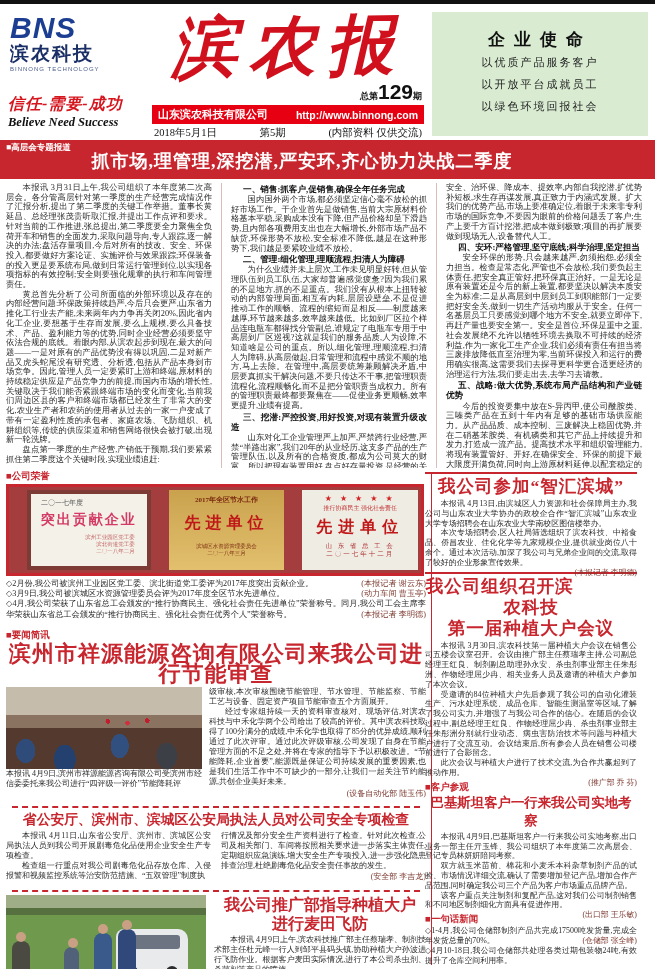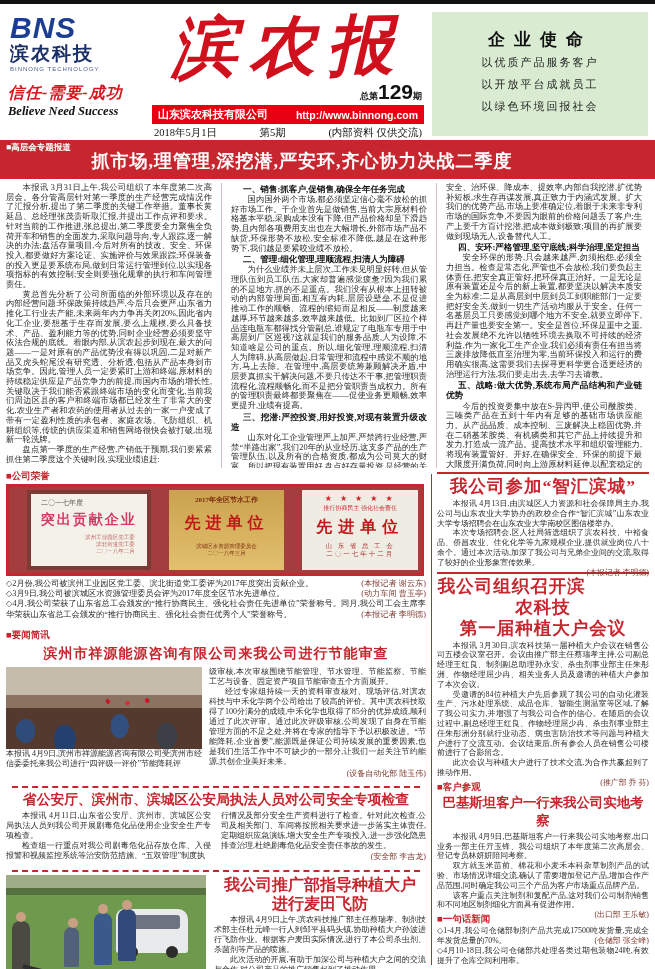--- a/index.html
+++ b/index.html
@@ -7,21 +7,21 @@
   body { font-family:"Liberation Serif","DejaVu Serif",serif; }
   .page { position:relative; width:655px; height:969px; background:#fff; margin:0 auto; overflow:hidden; color:#222; }
   .topbar { position:absolute; left:0; top:0; width:655px; height:4px; background:#111; }
 
   
   .masthead { position:absolute; left:0; top:4px; width:655px; height:136px; }
   .logo { position:absolute; left:10px; top:10px; width:140px; }
   .logo-abbr { font-family:"Liberation Sans",sans-serif; font-style:italic; font-weight:bold; font-size:30px; color:#1c3e92; letter-spacing:1px; line-height:28px; }
   .logo-name { font-family:"Liberation Sans",sans-serif; font-weight:bold; font-size:19px; color:#1a2f66; letter-spacing:2px; line-height:24px; }
   .logo-sub { font-family:"Liberation Sans",sans-serif; font-size:6px; color:#4a5c8c; letter-spacing:1px; }
-  .slogan { position:absolute; left:8px; top:79px; width:145px; }
+  .slogan { position:absolute; left:8px; top:90px; width:145px; }
   .slogan-cn { font-weight:bold; font-style:italic; font-size:16px; color:#d6161f; letter-spacing:1px; }
   .slogan-en { font-style:italic; font-weight:bold; font-size:12.5px; color:#111; }
   .mh-center { position:absolute; left:152px; top:0; width:272px; height:136px; }
   .paper-title { position:absolute; left:0; top:2px; width:272px; text-align:center; font-size:66px; font-weight:bold; font-style:italic; color:#d0101c; letter-spacing:12px; line-height:82px; transform:rotate(-1deg); white-space:nowrap; }
   .issue-no { position:absolute; right:2px; top:76px; color:#111; }
   .issue-no .sm { font-size:9px; font-weight:bold; }
   .issue-no .big { font-size:21px; font-weight:bold; font-family:"Liberation Sans",sans-serif; }
   .red-strip { position:absolute; left:0; top:101px; width:272px; height:19px; background:#e60012; color:#fff; display:flex; justify-content:space-between; align-items:center; padding:0 6px; font-weight:bold; }
   .red-strip .co { font-size:11px; }
   .red-strip .url { font-size:10.5px; font-family:"Liberation Sans",sans-serif; }
@@ -38,21 +38,21 @@
 
   
   .leadcols { position:absolute; left:0; top:183px; width:655px; height:285px; display:flex; padding:0 6px; }
   .lcol { width:206px; height:285px; overflow:hidden; font-size:8.3px; line-height:1.17; text-align:justify; color:#2a2a2a; }
   .lcol + .lcol { margin-left:9px; padding-left:9px; border-left:1px solid #d9bcbc; }
   .lcol p { text-indent:2em; }
   .lcol h4 { font-size:8.6px; font-weight:bold; color:#111; text-indent:1.4em; margin:1px 0; }
 
   
   .left-zone { position:absolute; left:0; top:470px; width:430px; height:499px; padding:0 4px 0 6px; overflow:hidden; }
-  .right-zone { position:absolute; left:437px; top:470px; width:212px; height:499px; overflow:hidden; }
+  .right-zone { position:absolute; left:425px; top:470px; width:212px; height:499px; overflow:hidden; }
   .vdivider { position:absolute; left:431px; top:474px; width:1px; height:491px; background:#c8262e; }
 
   .sec-label { font-size:9.5px; font-weight:bold; color:#c8262e; line-height:13px; }
   .red-hr { height:2px; background:#c8262e; margin:2px 0; }
   .dash-div { border-top:2px dashed #c8262e; margin:3px 6px; }
 
   
   .plaque-strip { margin-top:1px; width:418px; height:92px; border:3px solid #c8262e; background:#a43d3d; display:flex; gap:3px; padding:3px; }
   .plaque { flex:1; text-align:center; overflow:hidden;margin-left:15px; }
   .plaque-1 { background:#f4f1e8; border:4px solid #7c3b35; padding-top:4px; }
@@ -66,21 +66,21 @@
   .plaque-3 { background:#efece4; padding-top:4px; }
   .p3-stars { font-size:8px; color:#d22222; letter-spacing:3px; }
   .p3-top { font-size:6px; color:#c03333; margin-top:1px; }
   .p3-title { font-size:16px; font-weight:bold; color:#c01818; letter-spacing:6px; margin-top:4px; }
   .p3-org { font-size:6.5px; color:#b03333; letter-spacing:2px; margin-top:4px; line-height:8px; }
   .caption-list { margin-top:3px; }
   .cap { font-size:8.2px; line-height:1.24; text-align:justify; color:#2a2a2a; }
   .cap .by { float:right; color:#7d3a30; }
 
   
-  .art-title-lg { text-align:center; font-size:14px; font-weight:bold; color:#c8262e; letter-spacing:1px; line-height:20px; margin:2px 0 3px; }
+  .art-title-lg { text-align:center; font-size:22px; font-weight:bold; color:#c8262e; letter-spacing:1px; line-height:20px; margin:2px 0 3px; }
   .art-title-md { text-align:center; font-size:13.8px; font-weight:bold; color:#c8262e; line-height:17px; margin:2px 0 3px; }
   .energy-row { display:flex; gap:7px; height:116px; overflow:hidden; }
   .energy-left { width:196px; flex:none; }
   .news-body { font-size:8px; line-height:1.25; text-align:justify; color:#2a2a2a; }
   .news-body p { text-indent:2em; }
   .byline { text-align:right; color:#7d3a30; font-size:8px; margin-top:1px; }
   .police-cols { display:flex; gap:10px; height:56px; overflow:hidden; }
   .police-cols > div { flex:1; }
   .bottom-row { display:flex; gap:8px; margin-top:2px; height:128px; overflow:hidden; }
   .drone-right { flex:1; }

